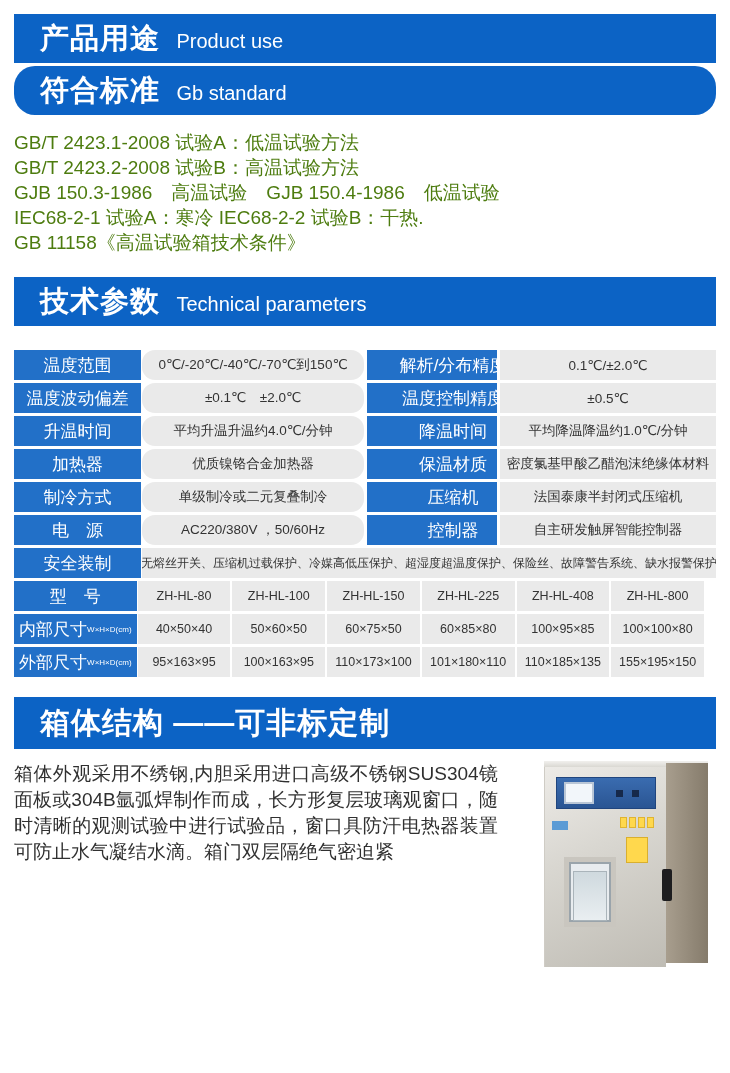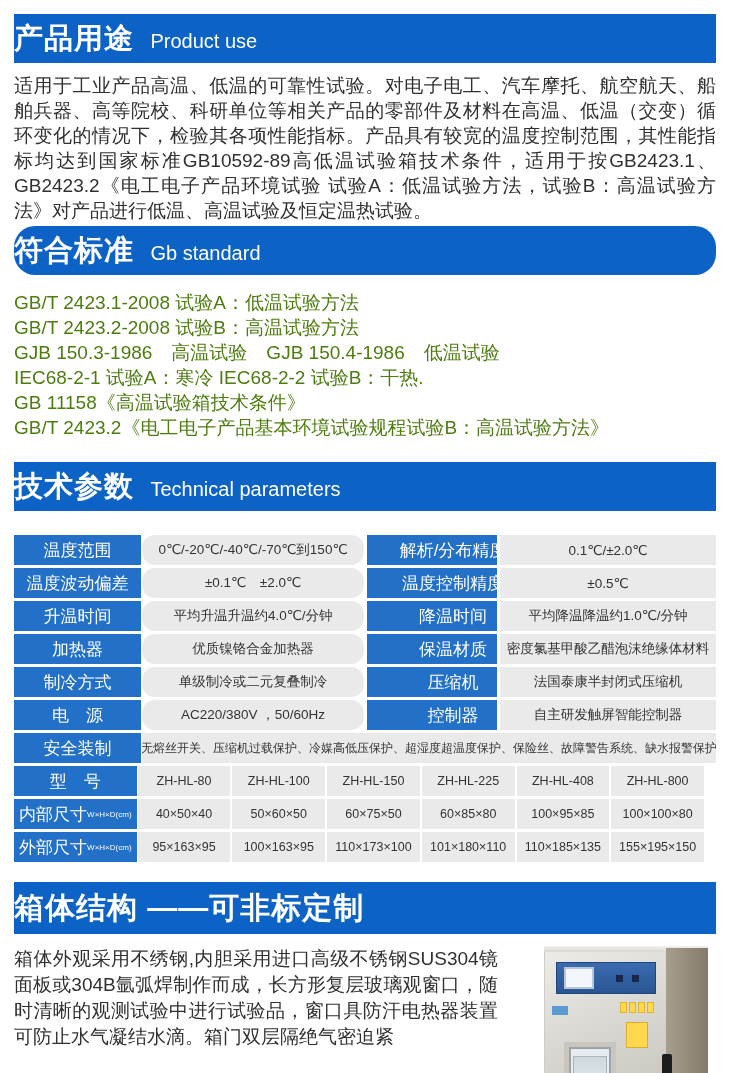--- a/index.html
+++ b/index.html
@@ -1,21 +1,21 @@
 <!DOCTYPE html>
 <html><head>
 <meta charset="utf-8">
 <style>
   * { margin:0; padding:0; box-sizing:border-box; }
   html,body { background:#ffffff; }
   body { font-family:"Liberation Sans","DejaVu Sans",sans-serif; }
   .page { width:730px; height:1073px; background:#fff; overflow:hidden; position:relative; }
 
   
-  .bar { margin:0 14px; background:#0c63c5; height:49px; line-height:49px; color:#fff; white-space:nowrap; overflow:hidden; }
+  .bar { margin:0 14px; background:#0c63c5; height:49px; line-height:49px; padding-left:26px; color:#fff; white-space:nowrap; overflow:hidden; }
   .bar-zh { font-size:29px; font-weight:bold; letter-spacing:1px; }
   .bar-en { font-size:20px; margin-left:12px; }
   .bar1 { margin-top:14px; }
   .bar2 { margin-top:3px;border-radius:21px; }
   .bar3 { margin-top:22px; }
   .bar4 { margin-top:20px; height:52px; line-height:52px; }
   .bar4 .bar-zh { font-size:30px; }
 
   .para { margin:10px 14px 0; font-size:19px; line-height:25px; color:#303030; text-align:justify; }
 
@@ -60,33 +60,31 @@
 </style>
 </head>
 <body>
 
 <div class="page">
 
   <div class="bar bar1">
     <span class="bar-zh">产品用途</span>
     <span class="bar-en">Product use</span>
   </div>
-  <div class="para">适用于工业产品高温、低温的可靠性试验。对电子电工、汽车摩托、航空航天、船舶兵器、高等院校、科研单位等相关产品的零部件及材料在高温、低温（交变）循环变化的情况下，检验其各项性能指标。产品具有较宽的温度控制范围，其性能指标均达到国家标准GB10592-89高低温试验箱技术条件，适用于按GB2423.1、GB2423.2《电工电子产品环境试验 试验A：低温试验方法，试验B：高温试验方法》对产品进行低温、高温试验及恒定温热试验。</div>
 
   <div class="bar bar2">
     <span class="bar-zh">符合标准</span>
     <span class="bar-en">Gb standard</span>
   </div>
   <div class="std">
     <div class="std-line">GB/T 2423.1-2008 试验A：低温试验方法</div>
     <div class="std-line">GB/T 2423.2-2008 试验B：高温试验方法</div>
     <div class="std-line">GJB 150.3-1986　高温试验　GJB 150.4-1986　低温试验</div>
     <div class="std-line">IEC68-2-1 试验A：寒冷  IEC68-2-2 试验B：干热.</div>
     <div class="std-line">GB 11158《高温试验箱技术条件》</div>
-    <div class="std-line">GB/T 2423.2《电工电子产品基本环境试验规程试验B：高温试验方法》</div>
   </div>
 
   <div class="bar bar3">
     <span class="bar-zh">技术参数</span>
     <span class="bar-en">Technical parameters</span>
   </div>
 
   <div class="spec">
     <div class="trow">
       <div class="c lbl cl1">温度范围</div>

